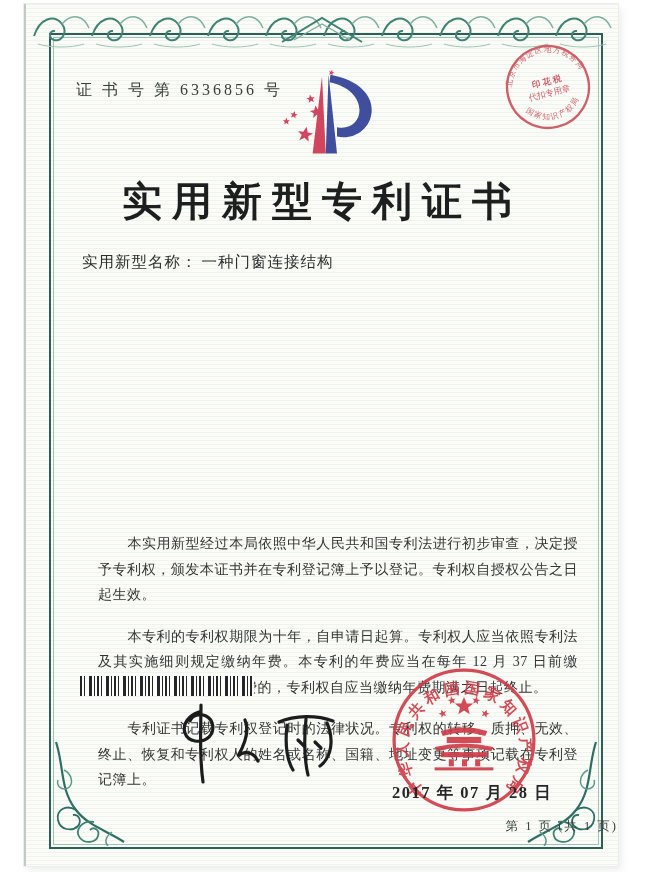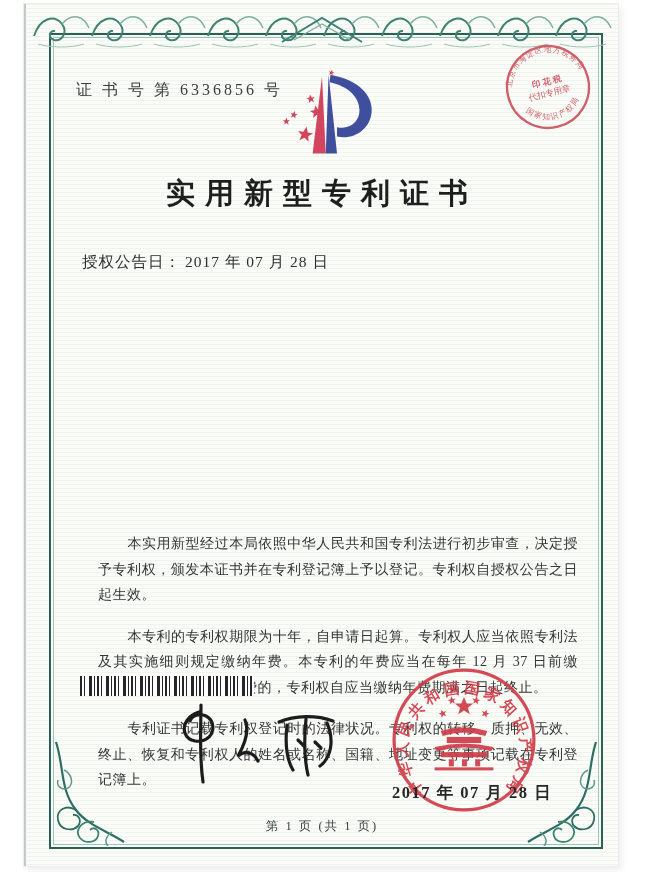--- a/index.html
+++ b/index.html
@@ -30,21 +30,21 @@
   .fl-right{left:492px;top:736px;}
 
   .cert-number{
     position:absolute;left:50px;top:76px;font-size:16px;color:#3a3f3d;
     letter-spacing:3px;z-index:4;
   }
   .logo{position:absolute;left:236px;top:56px;width:150px;height:108px;z-index:4;}
   .tax-stamp{position:absolute;left:477px;top:38px;width:90px;height:90px;transform:rotate(-14deg);z-index:5;opacity:0.88;}
   .title{
     position:absolute;left:0;top:170px;width:592px;text-align:center;
-    font-size:29px;font-weight:700;color:#1d1f1e;letter-spacing:10px;z-index:4;
+    font-size:40px;font-weight:700;color:#1d1f1e;letter-spacing:10px;z-index:4;
   }
   .fields{position:absolute;left:56px;top:248px;width:500px;z-index:4;}
   .field-row{height:45px;font-size:15.5px;color:#2e2e2e;letter-spacing:1px;}
   .f-label{margin-right:4px;}
   .paragraphs{position:absolute;left:56px;top:511px;width:512px;z-index:4;}
   .paragraphs p{
     margin:16px;font-size:14px;line-height:25.5px;color:#343434;
     text-align:justify;text-indent:2.1em;letter-spacing:0.5px;
   }
   .barcode{
@@ -52,21 +52,21 @@
     background:repeating-linear-gradient(90deg,
       #26262a 0 2px, #fdfdfb 2px 4px,
       #26262a 4px 5px, #fdfdfb 5px 9px,
       #26262a 9px 12px, #fdfdfb 12px 14px,
       #26262a 14px 15px, #fdfdfb 15px 17px);
   }
   .director{position:absolute;left:62px;top:722px;font-size:15.5px;color:#2c2c2c;line-height:27px;letter-spacing:2px;z-index:4;}
   .signature{position:absolute;left:133px;top:696px;width:190px;height:88px;z-index:5;}
   .office-seal{position:absolute;left:362px;top:660px;width:152px;height:152px;z-index:4;opacity:0.92;}
   .issue-date{position:absolute;left:366px;top:778px;font-size:16.5px;font-weight:600;color:#262626;letter-spacing:1.5px;z-index:6;}
-  .footer{position:absolute;left:0;top:814px;width:592px;text-align:center;font-size:12.5px;color:#36423e;letter-spacing:2px;z-index:4;}
+  .footer{position:absolute;left:0;top:814px;width:592px;text-align:right;font-size:12.5px;color:#36423e;letter-spacing:2px;z-index:4;}
 </style>
 </head>
 <body>
 
 <div class="page">
 
   <svg class="top-ornament" viewBox="0 0 580 46" preserveAspectRatio="none">
     <defs>
       <pattern id="band" width="58" height="46" patternUnits="userSpaceOnUse">
         <path d="M2,30 C8,12 22,8 30,18 C36,26 30,36 22,34 C16,32 17,24 23,25" fill="none" stroke="#3f8273" stroke-width="2"></path>
@@ -130,21 +130,21 @@
       <textPath href="#taxBottom" startOffset="50%" text-anchor="middle">国家知识产权局</textPath>
     </text>
     <text x="50" y="47" font-size="9.5" fill="#c84b58" text-anchor="middle" font-weight="bold">印 花 税</text>
     <text x="50" y="60" font-size="9.5" fill="#c84b58" text-anchor="middle">代扣专用章</text>
   </svg>
 
   <div class="title">实用新型专利证书</div>
 
   <div class="fields">
     <div class="field-row">
-      <span class="f-label">授权公告日：</span><span class="f-value">2017 年 07 月 28 日</span>
+      <span class="f-label">实用新型名称：</span><span class="f-value">一种门窗连接结构</span>
     </div>
   </div>
 
   <div class="paragraphs">
     <p>本实用新型经过本局依照中华人民共和国专利法进行初步审查，决定授予专利权，颁发本证书并在专利登记簿上予以登记。专利权自授权公告之日起生效。</p>
     <p>本专利的专利权期限为十年，自申请日起算。专利权人应当依照专利法及其实施细则规定缴纳年费。本专利的年费应当在每年 12 月 37 日前缴纳。未按照规定缴纳年费的，专利权自应当缴纳年费期满之日起终止。</p>
     <p>专利证书记载专利权登记时的法律状况。专利权的转移、质押、无效、终止、恢复和专利权人的姓名或名称、国籍、地址变更等事项记载在专利登记簿上。</p>
   </div>
 
   <div class="barcode"></div>

